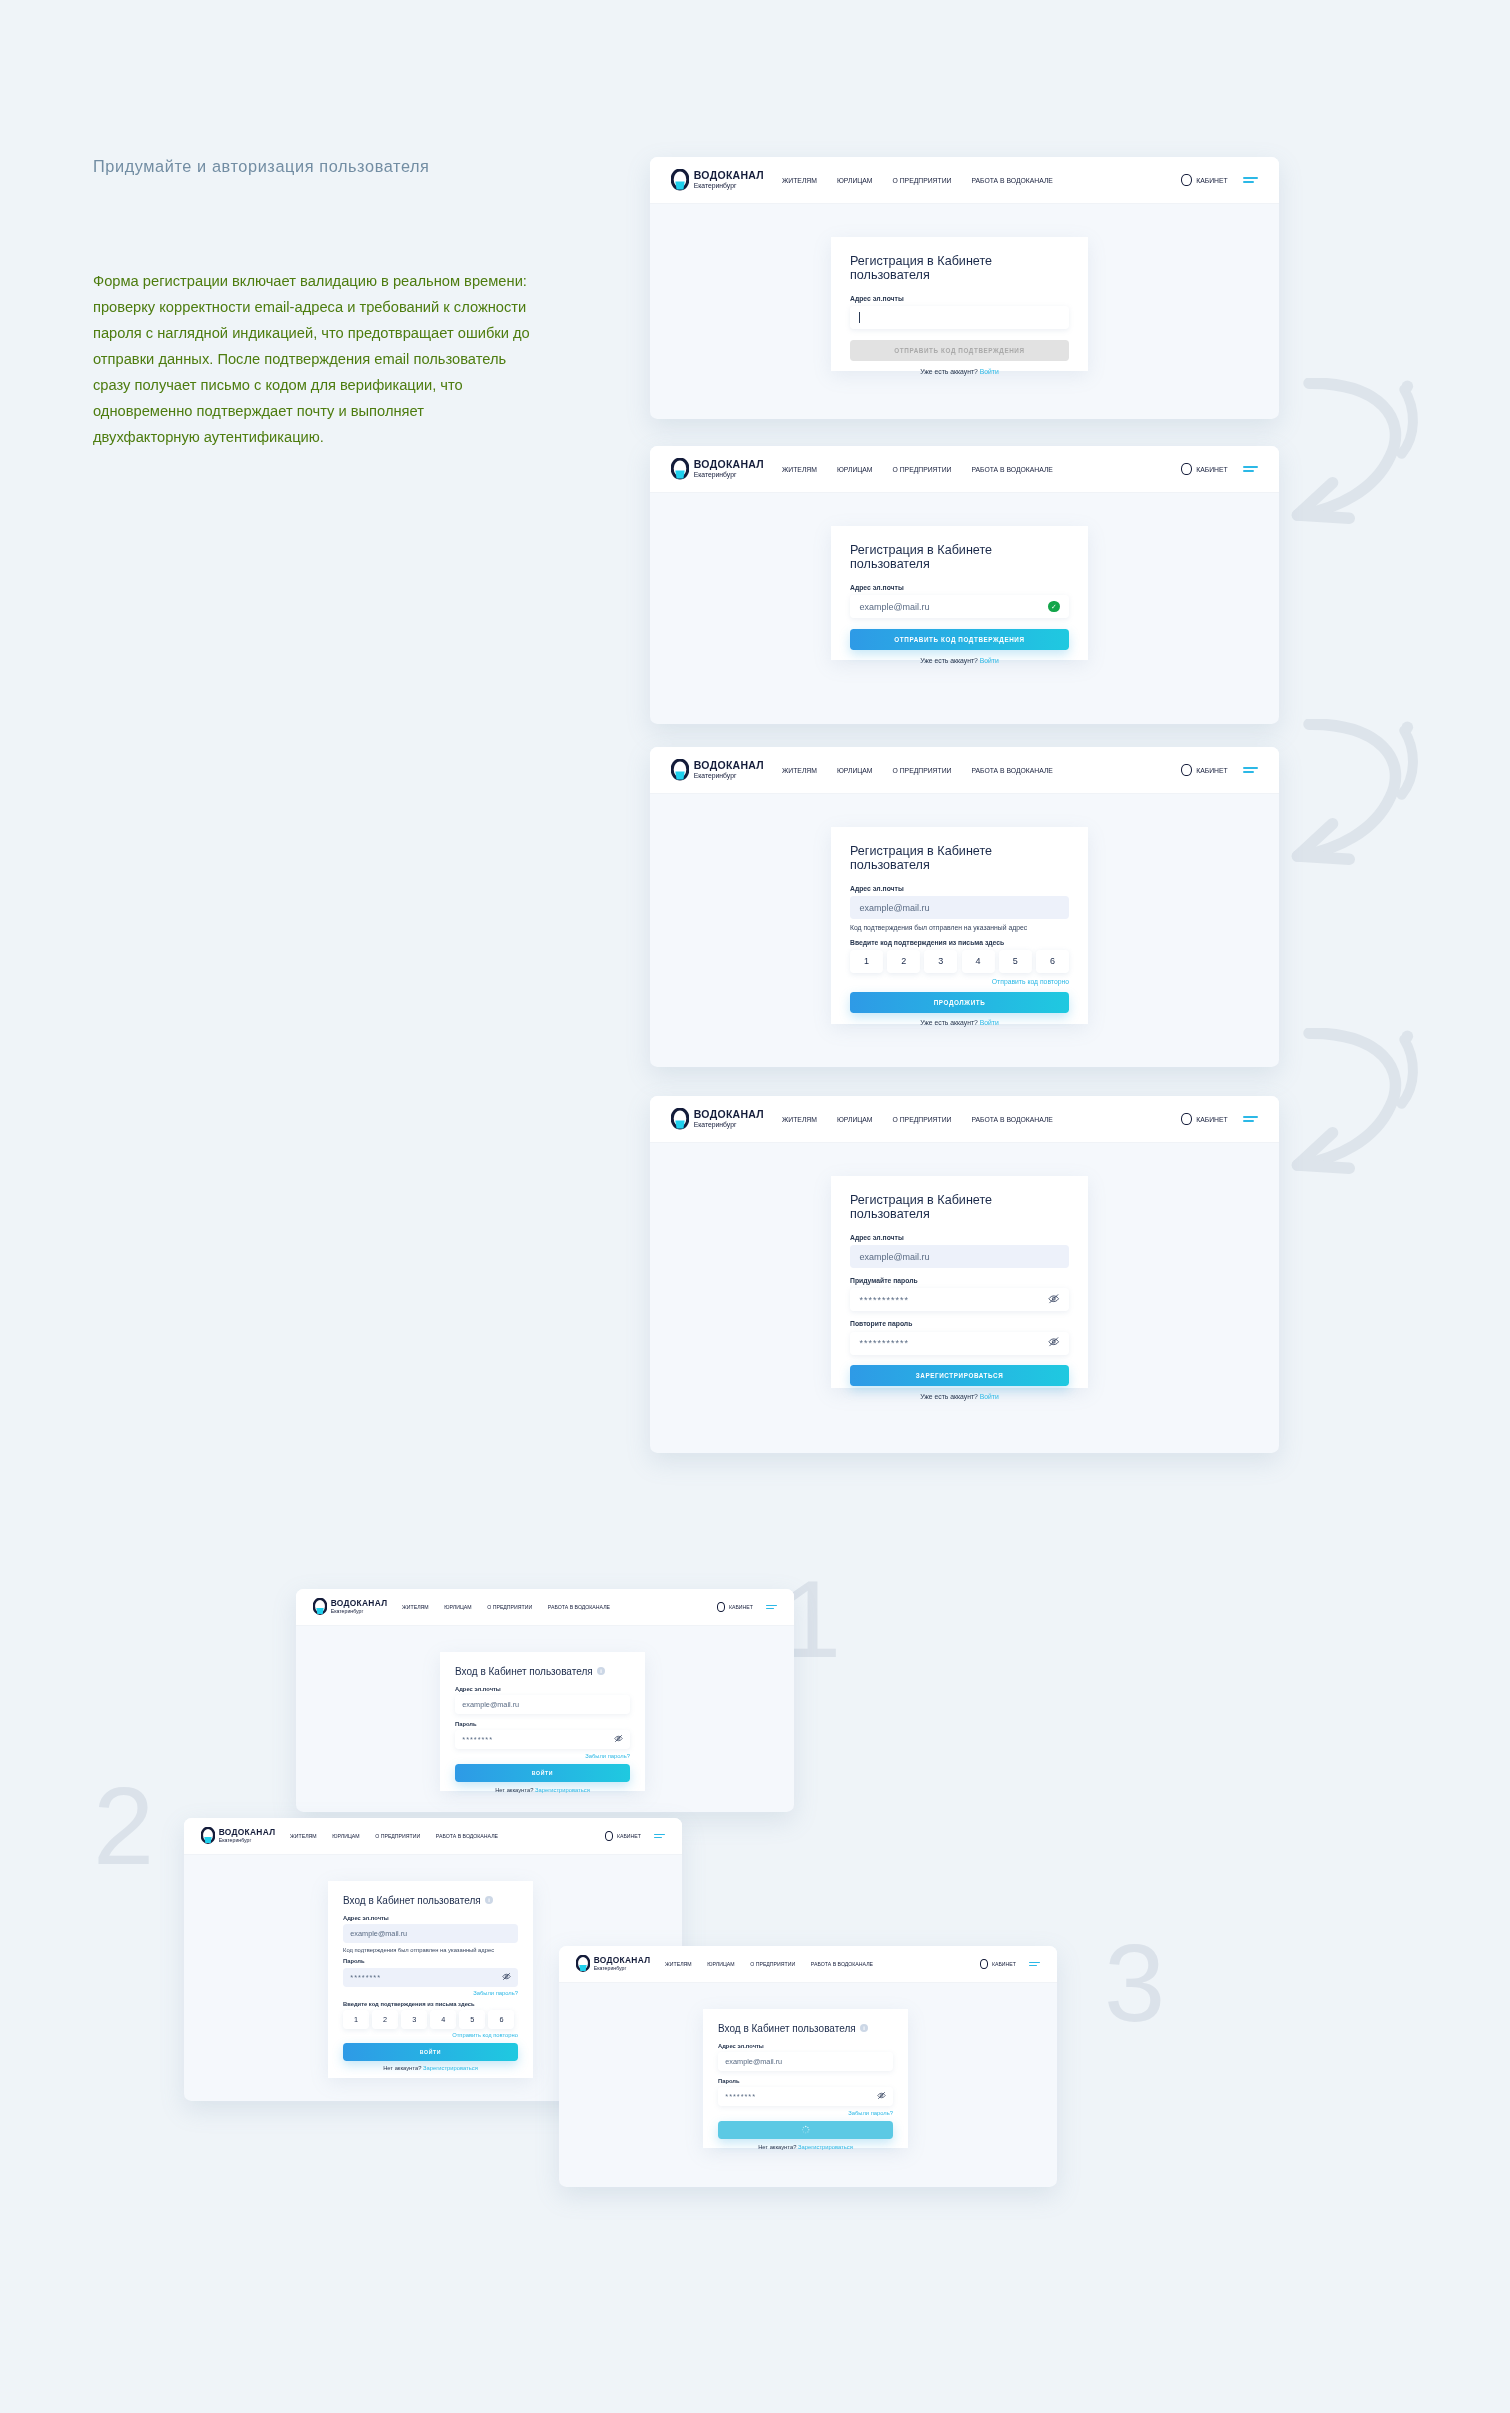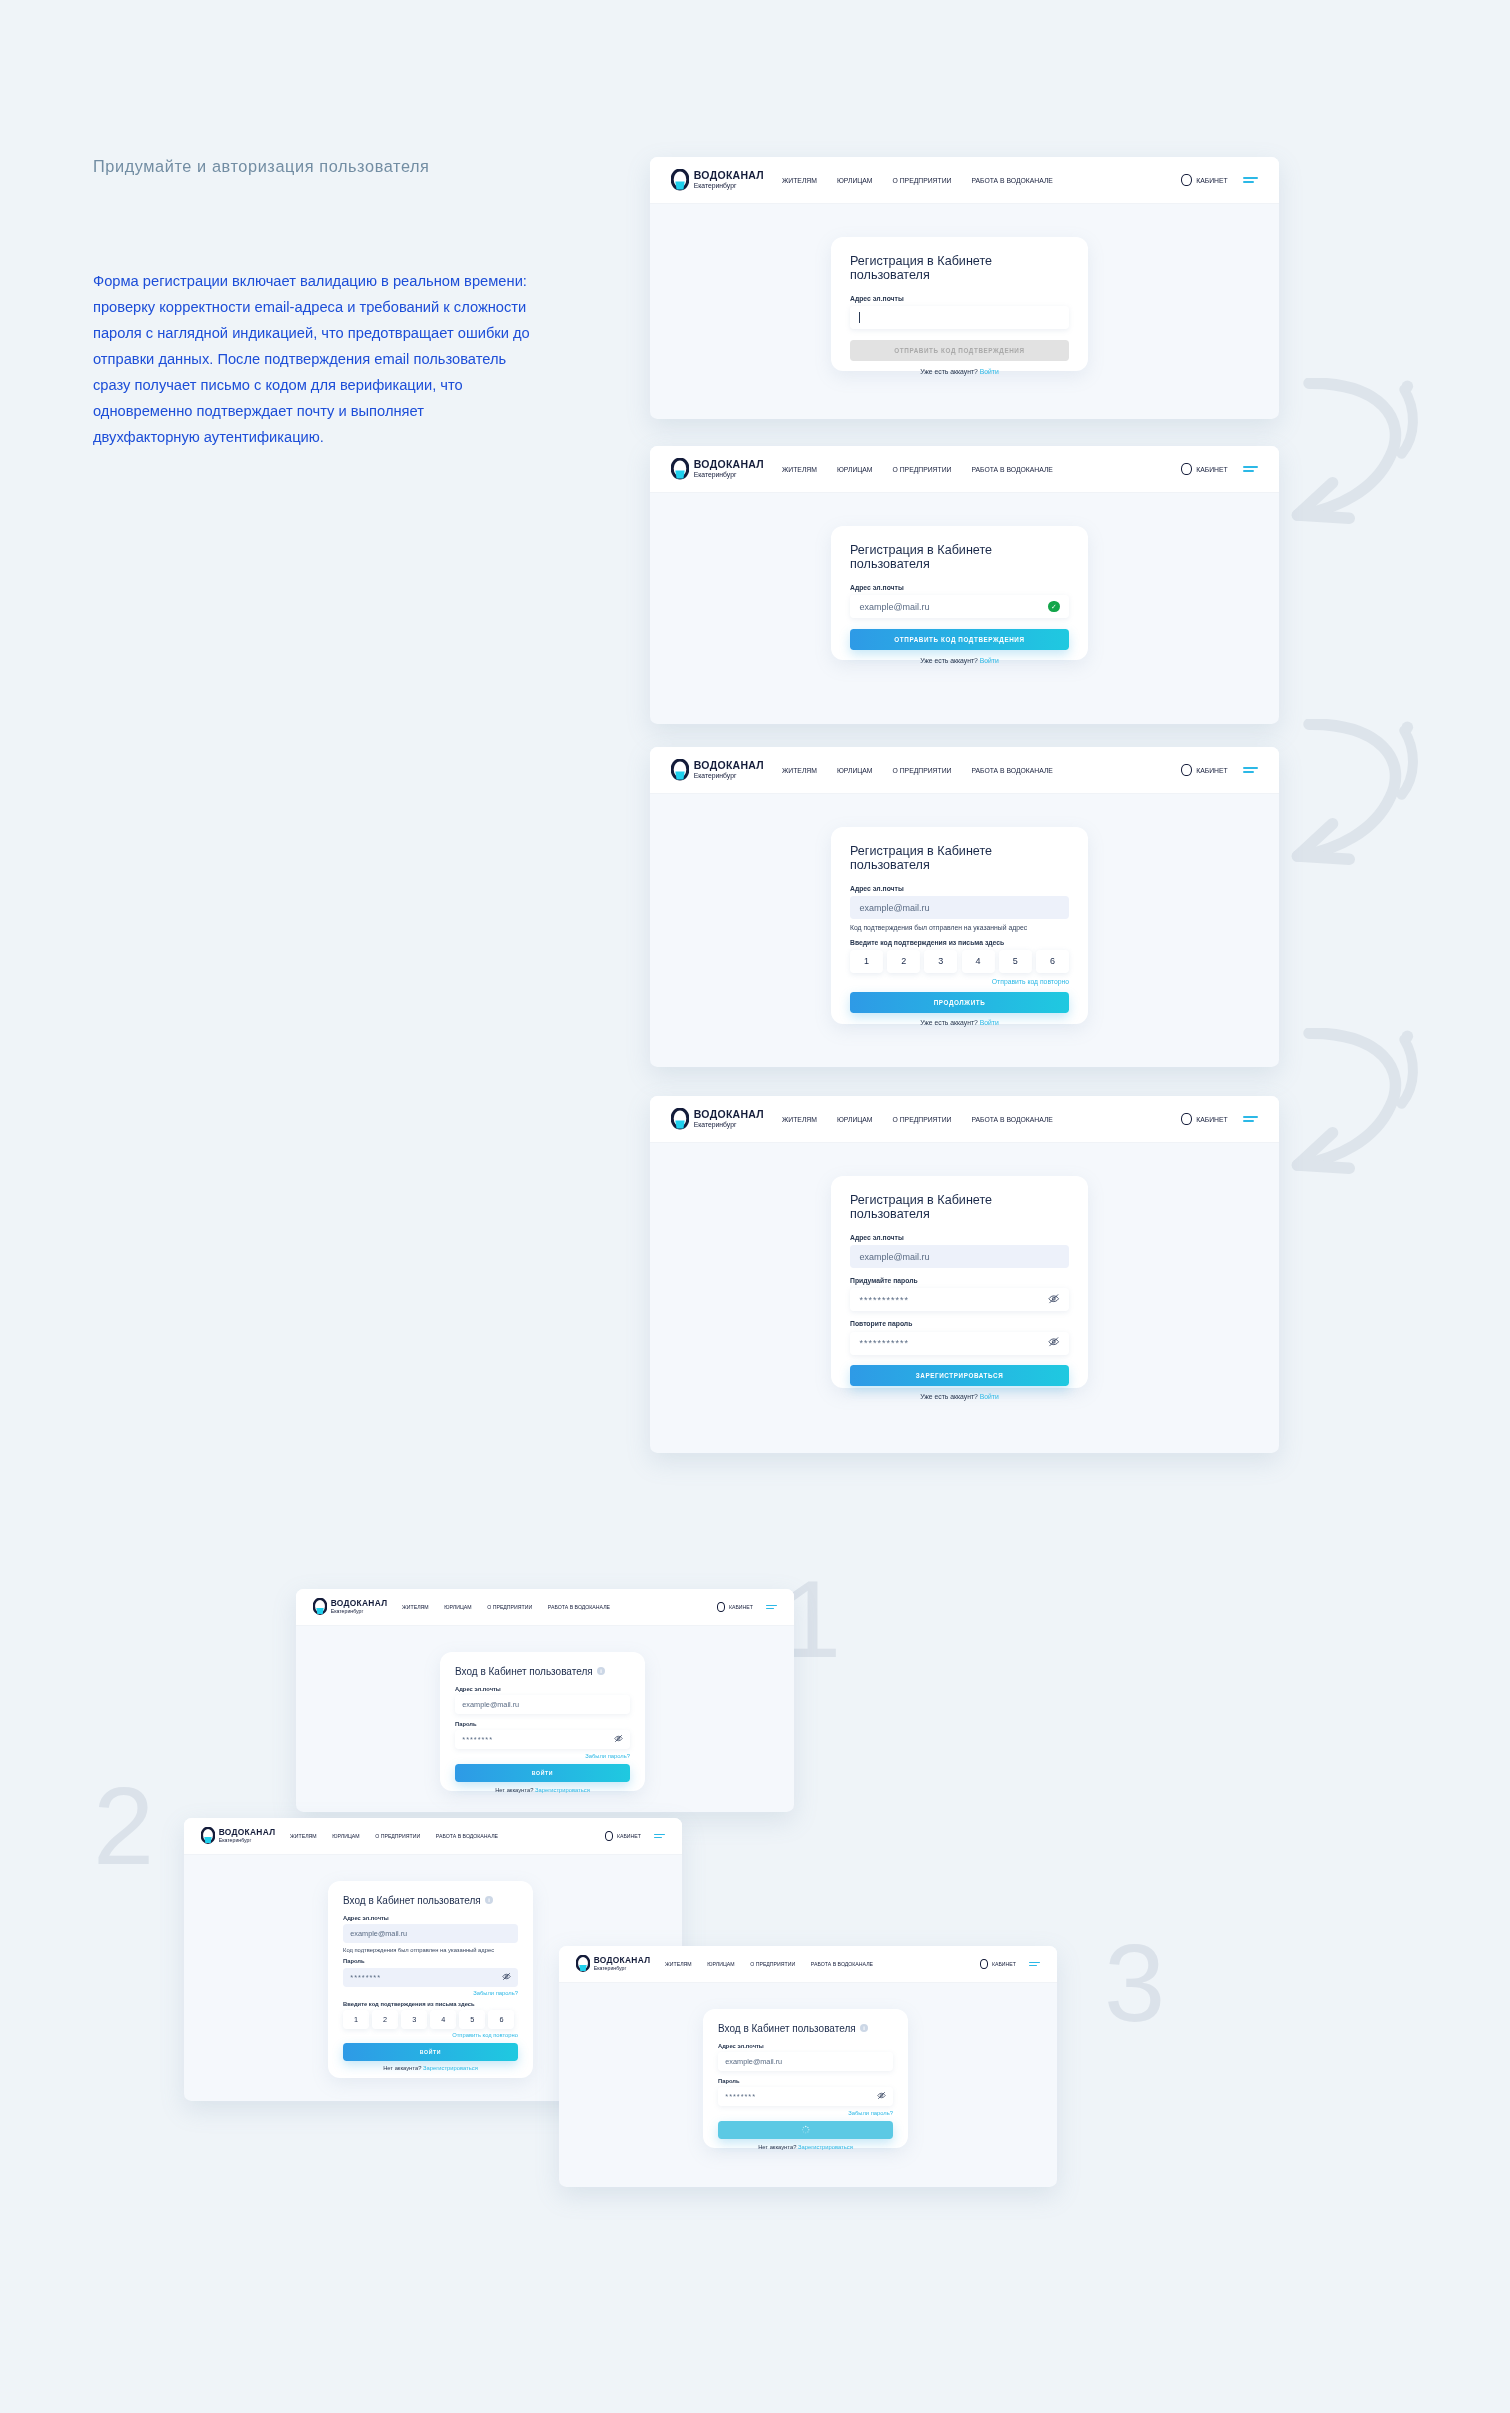--- a/index.html
+++ b/index.html
@@ -12,21 +12,21 @@
   .page { position: relative; width: 1511px; height: 2413px; }
 
   
   .intro-title {
     position: absolute; left: 93px; top: 157px;
     font-size: 16.3px; letter-spacing: 0.6px;
     color: #728da3; font-weight: 400;
   }
   .intro-body {
     position: absolute; left: 93px; top: 268px; width: 441px;
-    font-size: 14.7px; line-height: 26px; color: #1d4ed8; font-weight: 400;
+    font-size: 14.7px; line-height: 26px; color: #4d7c0f; font-weight: 400;
   }
   .right-note {
     position: absolute; left: 1094px; top: 1589px; width: 325px;
     font-size: 14px; line-height: 25px; color: #5d7d96; font-weight: 400;
   }
 
   
   .big-num {
     position: absolute; color: #dbe2ea; font-weight: 400;
     font-size: 105px; line-height: 105px;
@@ -60,21 +60,21 @@
   }
   .user-ic::after {
     content:""; position:absolute; border-radius:50% 50% 0 0; background:#141c3a;
     left:50%; transform:translateX(-50%);
   }
   .burger { display:flex; flex-direction:column; }
   .burger span { background:#2bb8e6; border-radius:1px; display:block; }
 
   
   .panel {
-    position: absolute; background: #ffffff; border-radius: 12px;
+    position: absolute; background: #ffffff; border-radius: 0;
     box-shadow: 0 5.2px 18px rgba(120,150,180,.13);
   }
   .f-title { color: #1b2a4a; font-weight: 400; display:flex; align-items:center; }
   .info-ic {
     display:inline-block; border-radius:50%; background:#ccd7e6; color:#fff;
     text-align:center; font-weight:700; flex:none;
   }
   .f-label { color: #27364f; font-weight: 700; }
   .f-input {
     background:#fff; border-radius:3.7px; display:flex; align-items:center;

